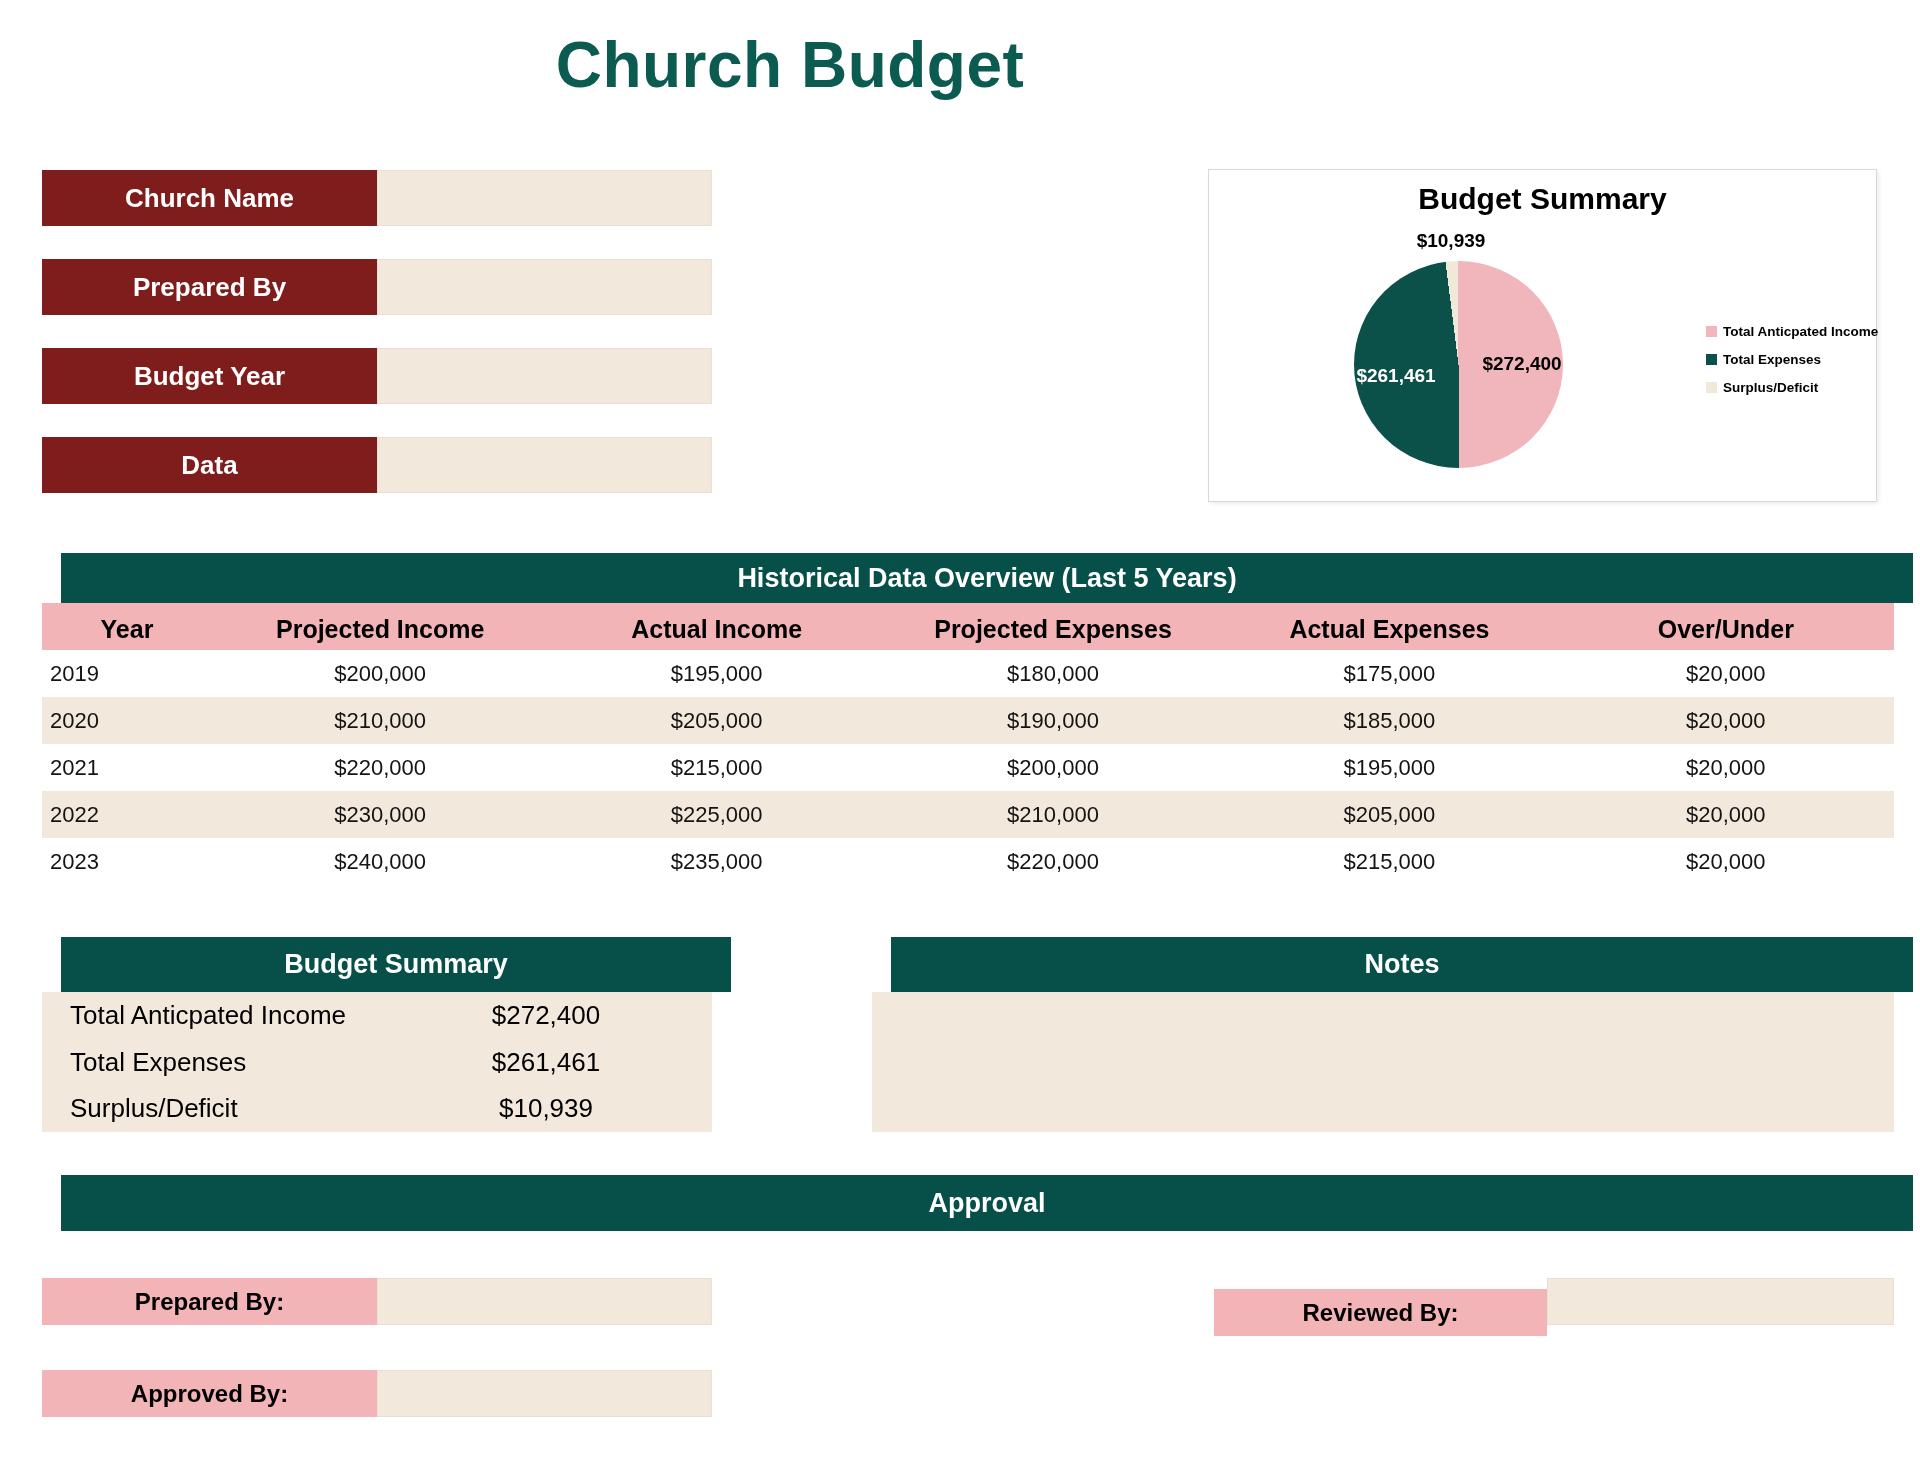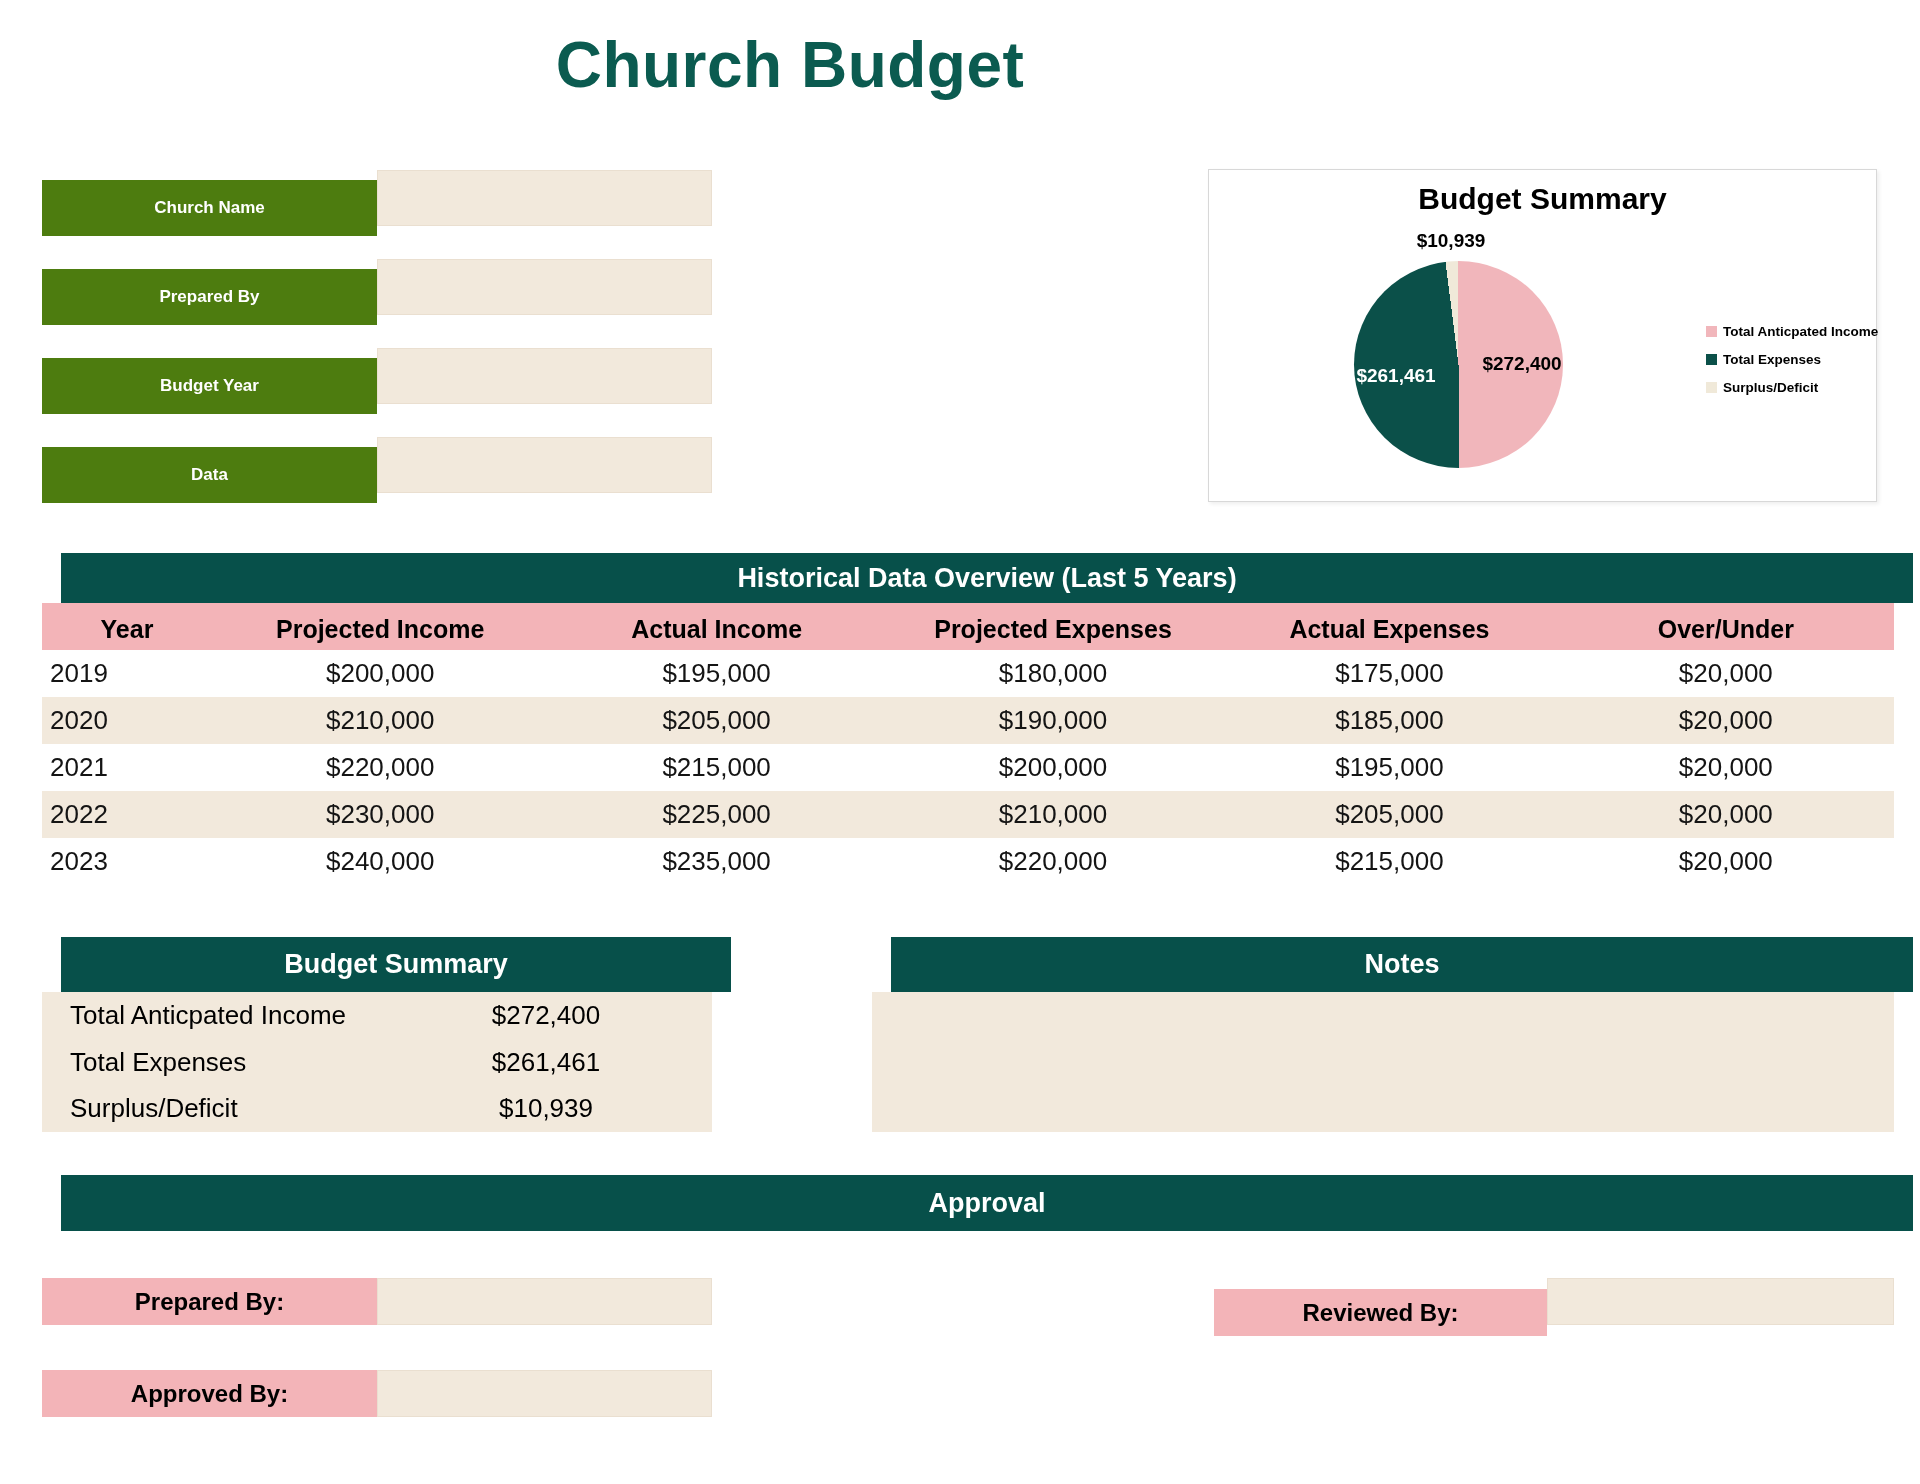--- a/index.html
+++ b/index.html
@@ -12,22 +12,22 @@
 
   
   #page-title {
     left:0; top:28px; width:1580px; text-align:center;
     font-size:64px; font-weight:bold; color:#0B5B50; letter-spacing:0.5px;
   }
 
   
   .form-row { left:42px; width:670px; height:56px; }
   .form-row .form-label {
-    position:absolute; left:0; top:10px; width:335px; height:56px;
-    background:#4d7c0f; color:#fff; font-size:17px; font-weight:bold;
+    position:absolute; left:0; top:0; width:335px; height:56px;
+    background:#7f1d1d; color:#fff; font-size:26px; font-weight:bold;
     display:flex; align-items:center; justify-content:center;
   }
   .form-row .form-value {
     position:absolute; left:335px; top:0; width:335px; height:56px;
     background:#F2E9DC; border:1px solid #EADFD0;
   }
   #form-row-0 { top:170px; } #form-row-1 { top:259px; }
   #form-row-2 { top:348px; } #form-row-3 { top:437px; }
 
   
@@ -62,21 +62,21 @@
     display:flex; align-items:center; justify-content:center;margin-left:19px;
   }
   #history-title  { left:42px; top:553px; width:1852px; height:50px; }
   #history-header {
     left:42px; top:603px; width:1852px; height:53px; background:#F3B4B8;
     display:flex; align-items:center; font-size:25px; font-weight:bold;
   }
   #history-body { left:42px; top:650px; width:1852px; }
   .col-year { width:170px; text-align:center; }
   .col      { flex:1; text-align:center; }
-  .t-row { display:flex; align-items:center; height:47px; font-size:26px; color:#141414; background:#fff; }
+  .t-row { display:flex; align-items:center; height:47px; font-size:22px; color:#141414; background:#fff;justify-content:center; }
   .t-row.alt { background:#F2E9DC; }
   .t-row .col-year { text-align:left; padding-left:8px; width:170px; }
 
   
   #summary-title { left:42px; top:937px; width:670px; height:55px; }
   #summary-body  {
     left:42px; top:992px; width:670px; height:140px; background:#F2E9DC;
     display:flex; flex-direction:column;
   }
   .summary-row { flex:1; display:flex; align-items:center; font-size:26px; }

